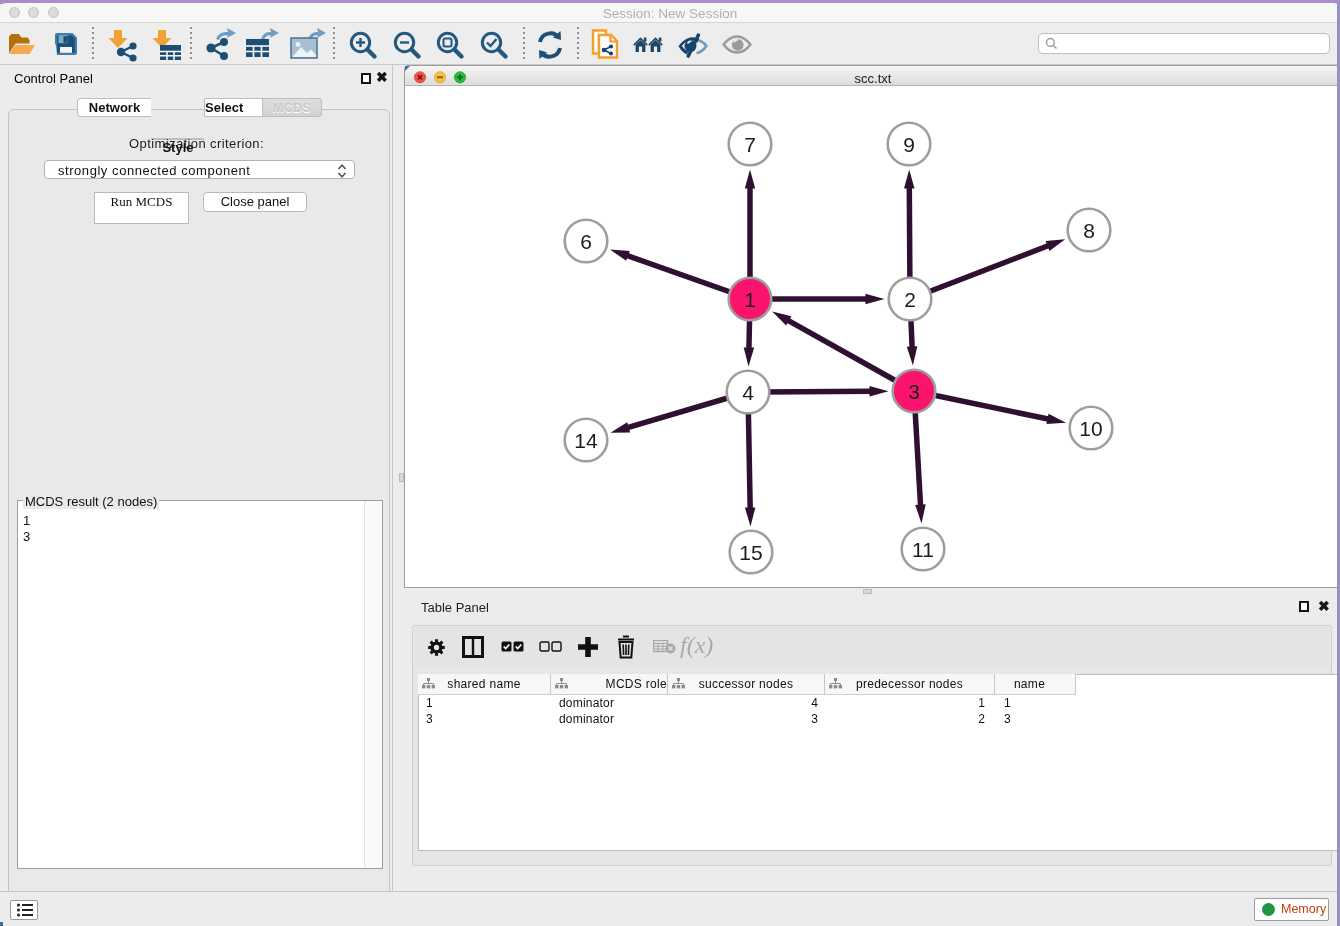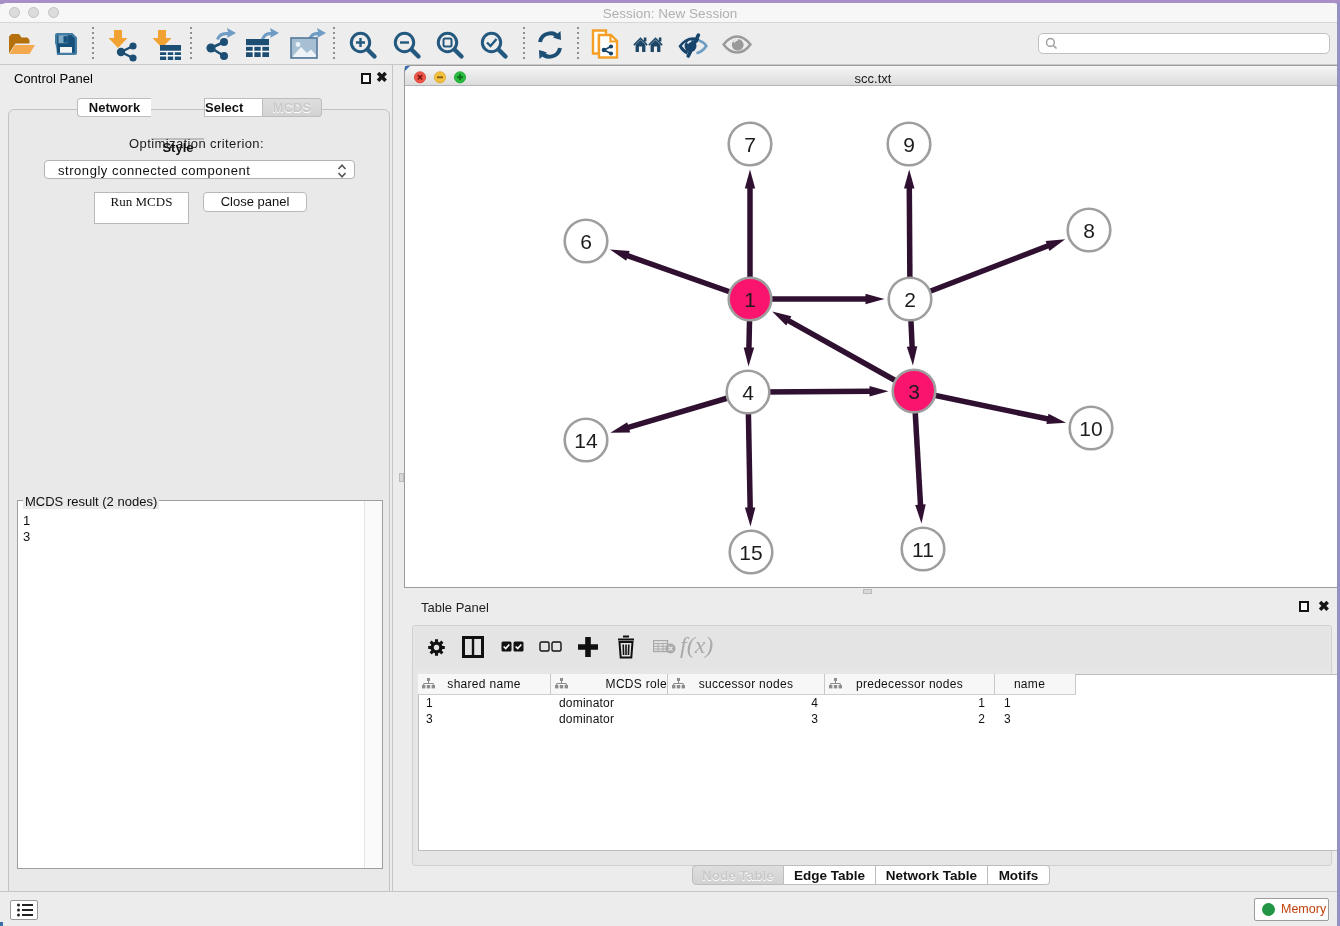--- a/index.html
+++ b/index.html
@@ -359,26 +359,20 @@
       </div>
       <div style="display:flex;height:16px;font-size:12px;letter-spacing:0.2px;color:#111;line-height:16px;">
         <div style="width:133px;padding-left:8px;">3</div>
         <div style="width:117px;padding-left:8px;">dominator</div>
         <div style="width:157px;text-align:right;padding-right:7px;">3</div>
         <div style="width:170px;text-align:right;padding-right:10px;">2</div>
         <div style="width:81px;padding-left:9px;">3</div>
       </div>
     </div>
 
-  <div class="abs" style="left:288px;top:269px;height:20px;display:flex;font-size:13.5px;font-weight:bold;">
-    <div style="width:92px;background:linear-gradient(#dedede,#d2d2d2);border:1px solid #bdbdbd;border-radius:4px 0 0 4px;text-align:center;line-height:19px;color:#c9c9c9;text-shadow:0 1px 0 #fff;">Node Table</div>
-    <div style="width:92px;background:#fff;border:1px solid #bdbdbd;border-left:none;text-align:center;line-height:19px;color:#111;">Edge Table</div>
-    <div style="width:112px;background:#fff;border:1px solid #bdbdbd;border-left:none;text-align:center;line-height:19px;color:#111;">Network Table</div>
-    <div style="width:62px;background:#fff;border:1px solid #bdbdbd;border-left:none;border-radius:0 4px 4px 0;text-align:center;line-height:19px;color:#111;">Motifs</div>
-  </div>
 </div>
 
 <div class="abs" style="left:0;top:891px;width:1340px;height:35px;background:#ececec;border-top:1px solid #c6c6c6;">
   <div class="abs" style="left:10px;top:8px;width:28px;height:20px;background:#fff;border:1px solid #999;border-radius:2px;">
     <svg width="16" height="14" viewBox="0 0 16 14" style="position:absolute;left:6px;top:2px;">
       <circle cx="1.5" cy="2" r="1.5" fill="#222"></circle>
         <rect x="5" y="1" width="11" height="2" fill="#222"></rect>
       <circle cx="1.5" cy="7" r="1.5" fill="#222"></circle>
         <rect x="5" y="6" width="11" height="2" fill="#222"></rect>
       <circle cx="1.5" cy="12" r="1.5" fill="#222"></circle>

